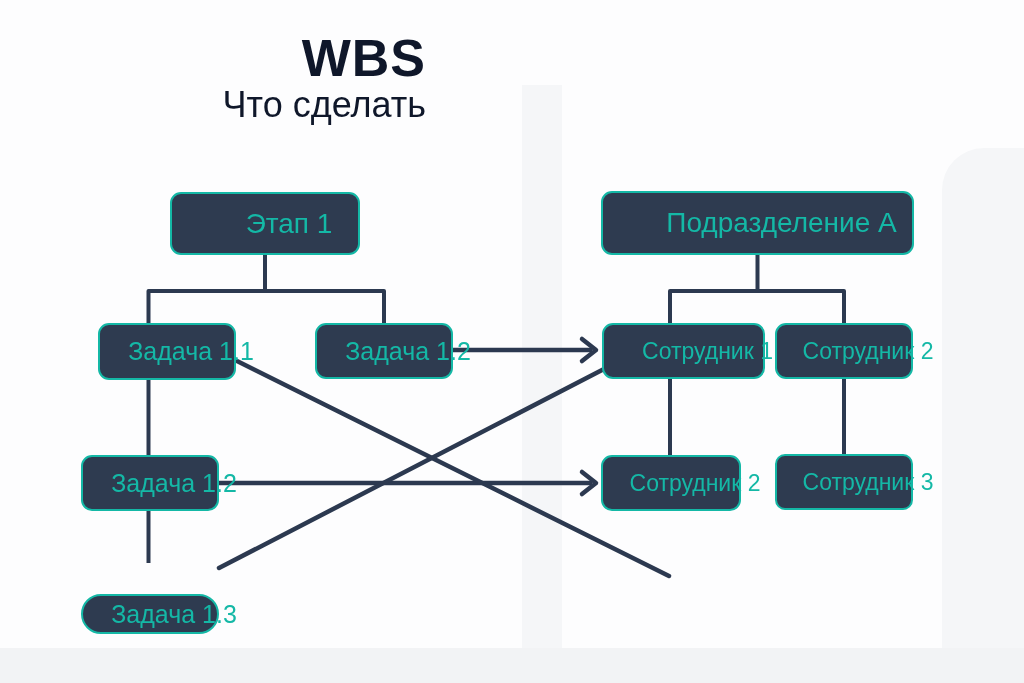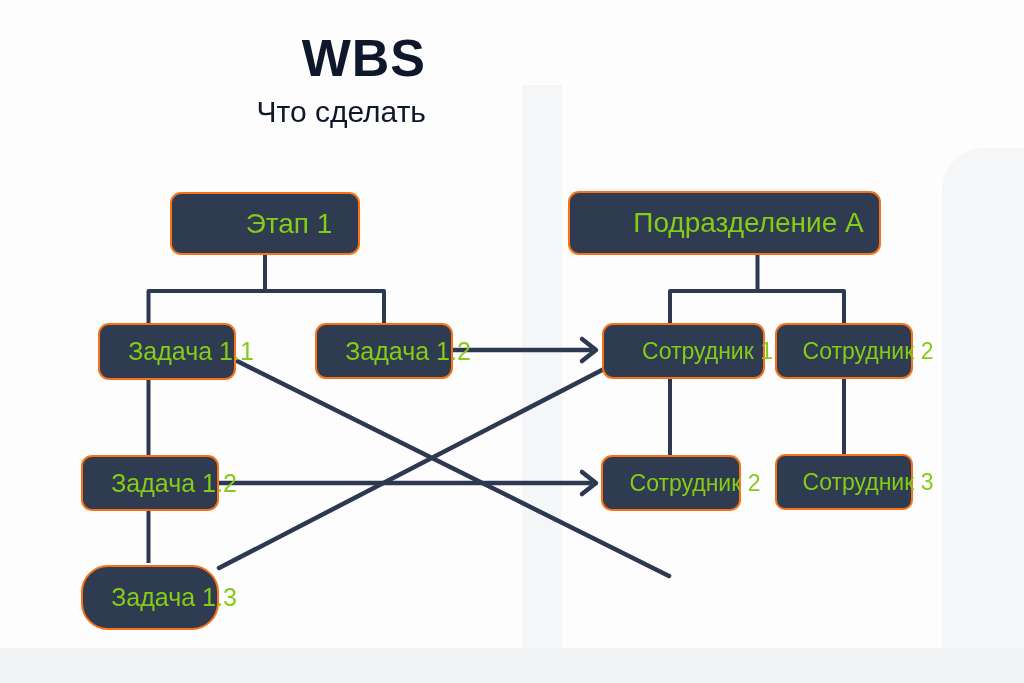--- a/index.html
+++ b/index.html
@@ -41,50 +41,50 @@
     text-align: right;
     color: #0f172a;
   }
   .title-block .heading {
     font-size: 52px;
     font-weight: 700;
     line-height: 1.0;
     letter-spacing: 1px;
   }
   .title-block .subheading {
-    font-size: 30px;
+    font-size: 36px;
     font-weight: 500;
-    margin-top: 11px;
+    margin-top: 0;
   }
   .title-left  { left: 86px;  top: 32px; }
   .title-right { left: 576px; top: 32px; }
 
   .node {
     position: absolute;
     box-sizing: border-box;
     background: #2e3b50;
-    border: 2px solid #f97316;
+    border: 2px solid #14b8a6;
     border-radius: 11px;
-    color: #84cc16;
+    color: #14b8a6;
     display: flex;
     align-items: center;
     justify-content: center;
     white-space: nowrap;
     padding-left: 48px;
   }
   .node.big  { font-size: 28px; }
   .node.task { font-size: 25px; }
   .node.emp  { font-size: 23px; }
 
   #n-stage1   { left: 170px; top: 192px; width: 190px; height: 63px; }
   #n-task11   { left: 80px;  top: 323px; width: 138px; height: 57px; margin-left: 18px; }
   #n-task12t  { left: 315px; top: 323px; width: 138px; height: 56px; }
   #n-task12   { left: 81px;  top: 455px; width: 138px; height: 56px; }
-  #n-task13   { left: 81px;  top: 565px; width: 138px; height: 65px; border-radius: 27px; }
-  #n-division { left: 568px; top: 191px; width: 313px; height: 64px; }
+  #n-task13   { left: 81px;  top: 594px; width: 138px; height: 40px; border-radius: 27px; }
+  #n-division { left: 601px; top: 191px; width: 313px; height: 64px; }
   #n-emp1     { left: 602px; top: 323px; width: 163px; height: 56px; }
   #n-emp2t    { left: 775px; top: 323px; width: 138px; height: 56px; }
   #n-emp2     { left: 601px; top: 455px; width: 140px; height: 56px; }
   #n-emp3     { left: 775px; top: 454px; width: 138px; height: 56px; border-radius: 10px; }
 
   svg.links {
     position: absolute;
     left: 0; top: 0;
     width: 1024px;
     height: 683px;

